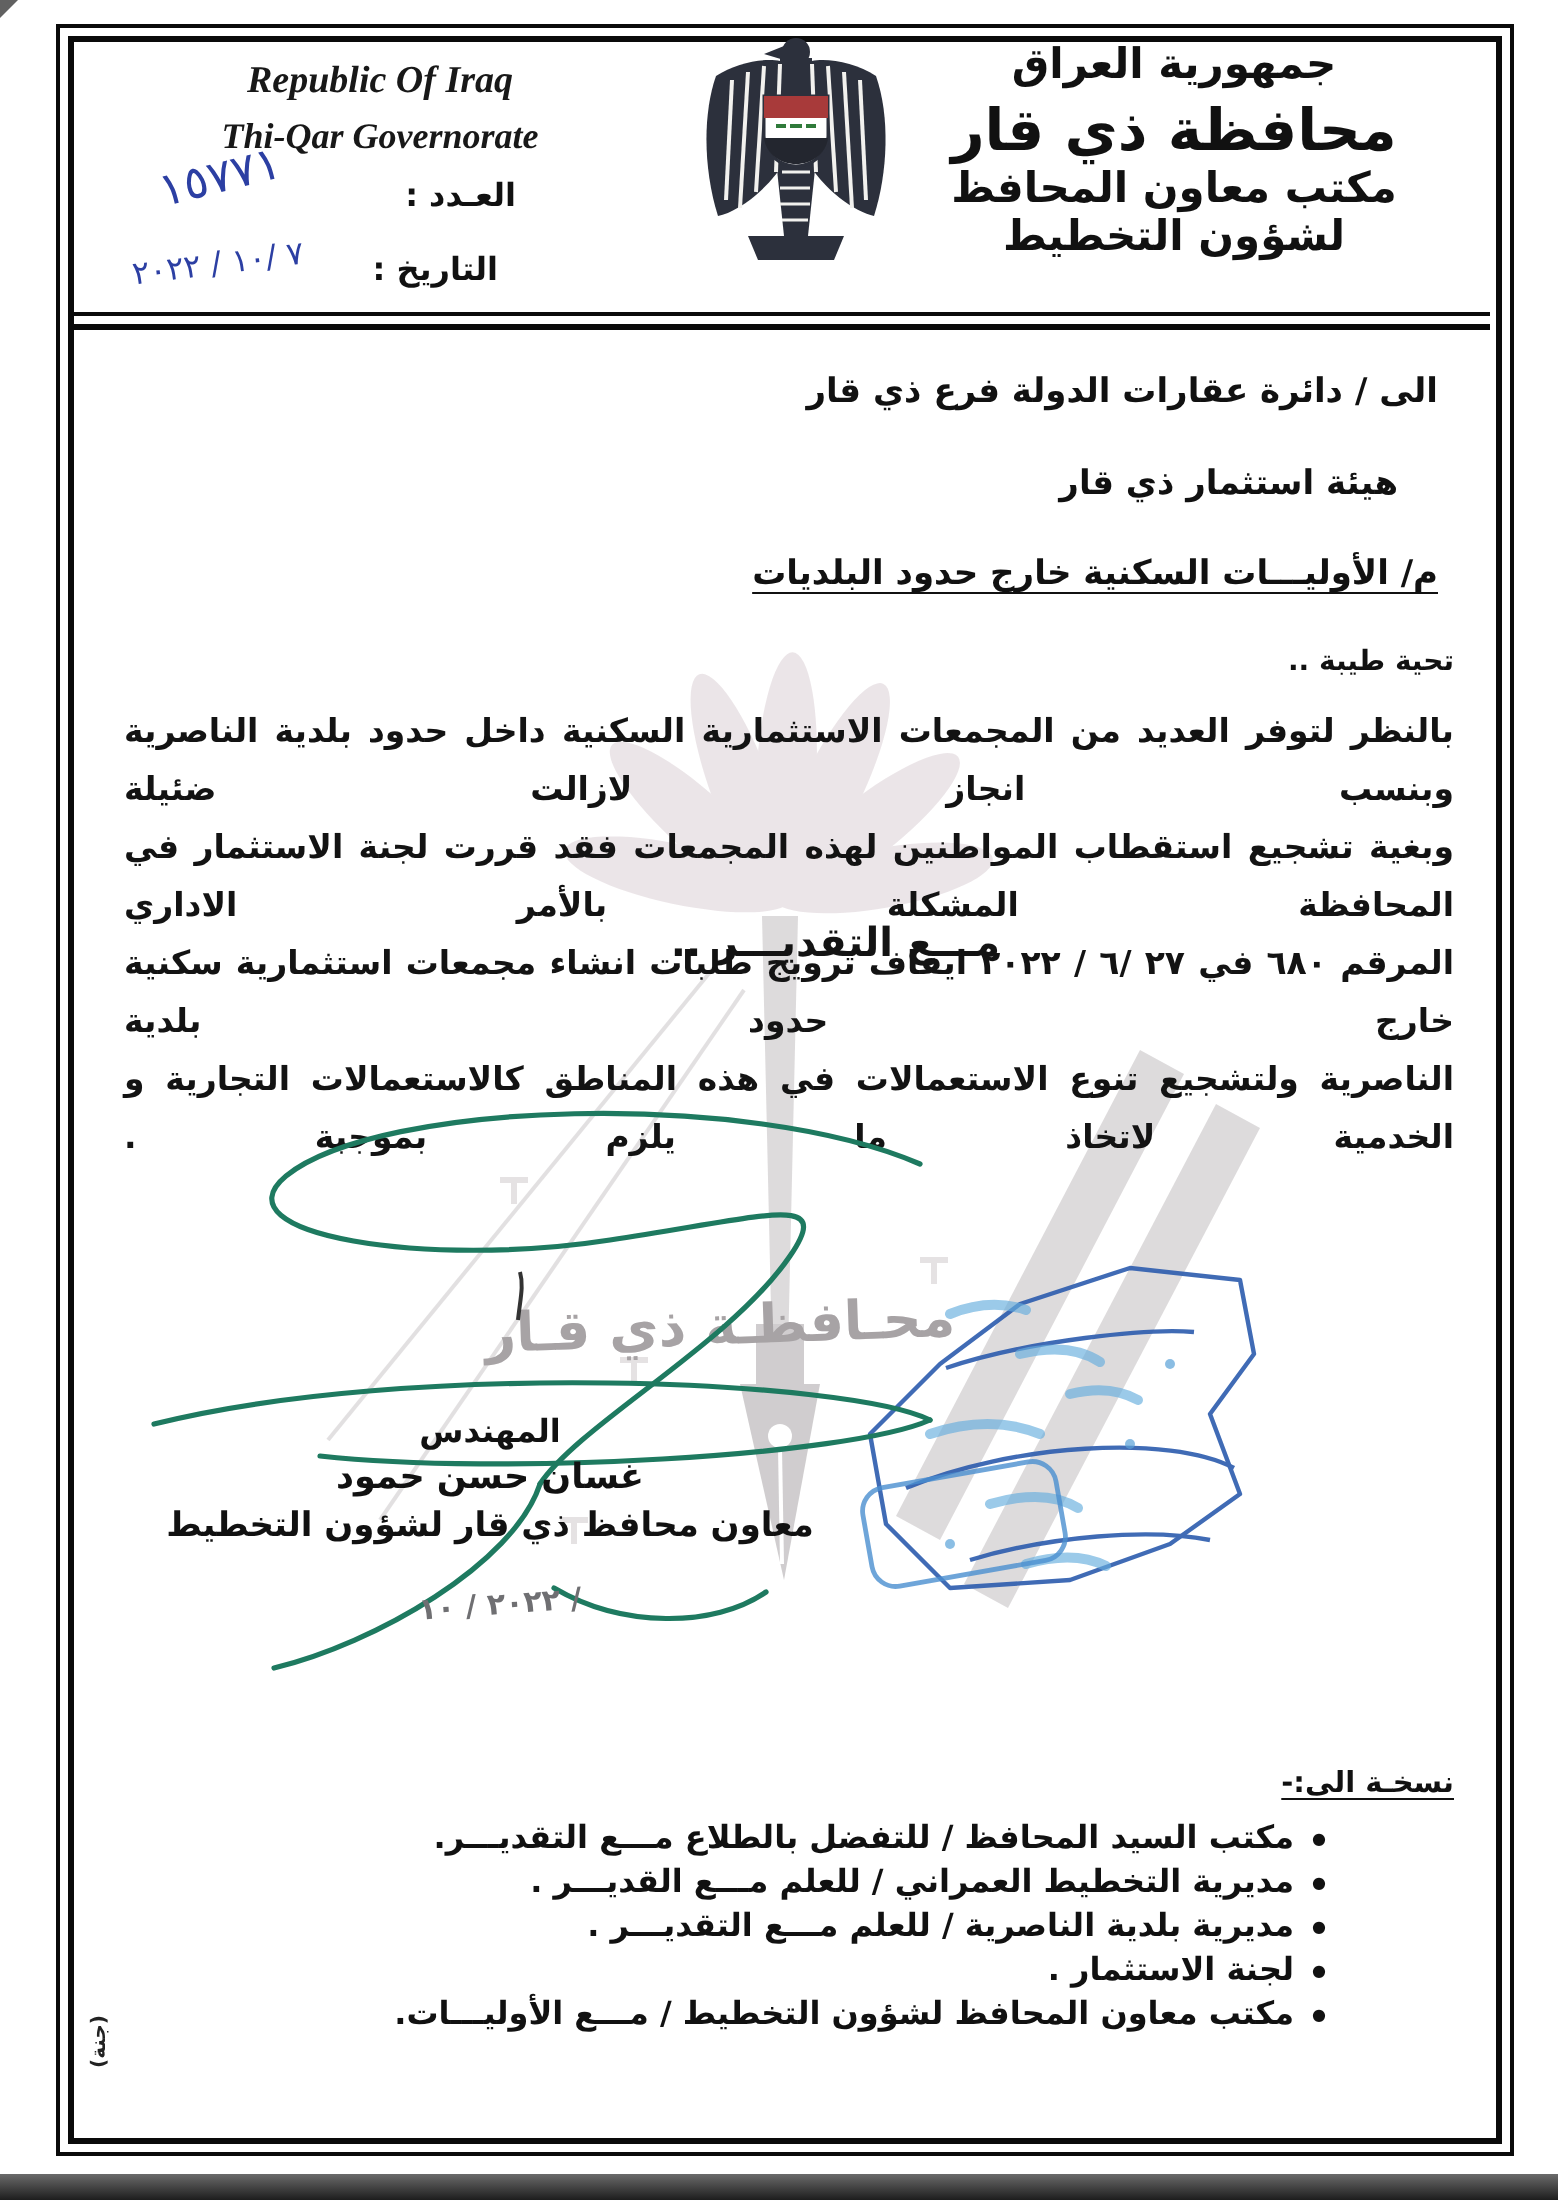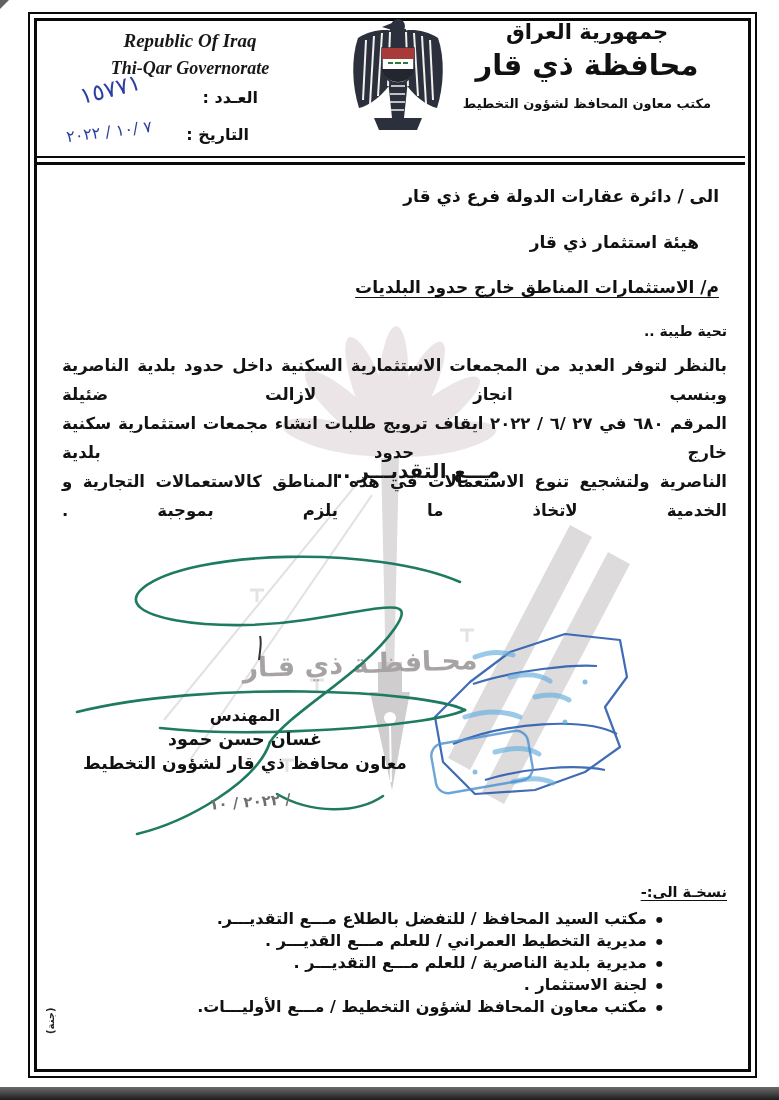--- a/index.html
+++ b/index.html
@@ -23,21 +23,21 @@
   .eng-line1{left:70px;top:30px;width:240px;text-align:center;font:italic 19px "Liberation Serif",serif;color:#181818;font-weight:600;}
   .eng-line2{left:70px;top:58px;width:240px;text-align:center;font:italic 18px "Liberation Serif",serif;color:#181818;font-weight:600;}
   .num-label{left:150px;top:88px;width:108px;text-align:right;direction:rtl;font-size:16px;font-weight:bold;color:#111;}
   .date-label{left:141px;top:125px;width:108px;text-align:right;direction:rtl;font-size:16px;font-weight:bold;color:#111;}
   .hand{color:#2c3fa3;font-weight:500;}
   .hand-num{left:44px;top:76px;width:132px;font-size:23px;transform:rotate(-14deg);letter-spacing:3px;text-align:center;}
   .hand-date{left:36px;top:122px;width:146px;font-size:16px;transform:rotate(-7deg);letter-spacing:1px;text-align:center;direction:rtl;}
   .ar-head{right:42px;top:20px;width:300px;text-align:center;direction:rtl;color:#111;}
   .ar-head .l1{font-size:21px;font-weight:bold;}
   .ar-head .l2{font-size:29px;font-weight:bold;margin-top:4px;letter-spacing:1px;}
-  .ar-head .l3{font-size:13px;font-weight:bold;margin-top:14px;}
+  .ar-head .l3{font-size:21px;font-weight:bold;}
   .sep{left:36px;top:156px;width:709px;height:4px;border-top:2px solid #0a0a0a;border-bottom:3px solid #0a0a0a;}
   
   .rtl{direction:rtl;unicode-bidi:embed;}
   .to1{right:60px;top:186px;font-size:17px;font-weight:bold;color:#111;}
   .to2{right:80px;top:232px;font-size:17px;font-weight:bold;color:#111;}
   .subject{right:60px;top:277px;font-size:17px;font-weight:bold;color:#111;text-decoration:underline;text-underline-offset:4px;}
   .greeting{right:52px;top:323px;font-size:14px;font-weight:bold;color:#111;}
   .para{left:62px;top:351px;width:665px;z-index:3;}
   .pline{direction:rtl;font-size:16.5px;font-weight:bold;color:#131313;line-height:29px;text-align:justify;text-align-last:justify;}
   .closing{right:279px;top:459px;font-size:20px;font-weight:bold;color:#131313;z-index:3;}
@@ -117,25 +117,26 @@
 <div class="abs ar-head">
   <div class="l1">جمهورية العراق</div>
   <div class="l2">محافظة ذي قار</div>
   <div class="l3">مكتب معاون المحافظ لشؤون التخطيط</div>
 </div>
 
 <div class="abs sep"></div>
 
 <div class="abs rtl to1">الى / دائرة عقارات الدولة فرع ذي قار</div>
 <div class="abs rtl to2">هيئة استثمار ذي قار</div>
-<div class="abs rtl subject">م/ الاستثمارات المناطق خارج حدود البلديات</div>
+<div class="abs rtl subject">م/ الأوليـــات السكنية خارج حدود البلديات</div>
 <div class="abs rtl greeting">تحية طيبة ..</div>
 
 <div class="abs para">
   <div class="pline">بالنظر لتوفر العديد من المجمعات الاستثمارية السكنية داخل حدود بلدية الناصرية وبنسب انجاز لازالت ضئيلة</div>
+  <div class="pline">وبغية تشجيع استقطاب المواطنين لهذه المجمعات فقد قررت لجنة الاستثمار في المحافظة المشكلة بالأمر الاداري</div>
   <div class="pline">المرقم ٦٨٠ في ٢٧ /٦ / ٢٠٢٢ ايقاف ترويج طلبات انشاء مجمعات استثمارية سكنية خارج حدود بلدية</div>
   <div class="pline">الناصرية ولتشجيع تنوع الاستعمالات في هذه المناطق كالاستعمالات التجارية و الخدمية لاتخاذ ما يلزم بموجبة .</div>
 </div>
 
 <div class="abs rtl closing">مـــع التقديـــر ..</div>
 
 <svg class="abs wm-svg" width="520" height="540" viewBox="0 0 520 540">
 
   <g transform="translate(260,158)" fill="#d8ccd2" opacity="
 .9">

